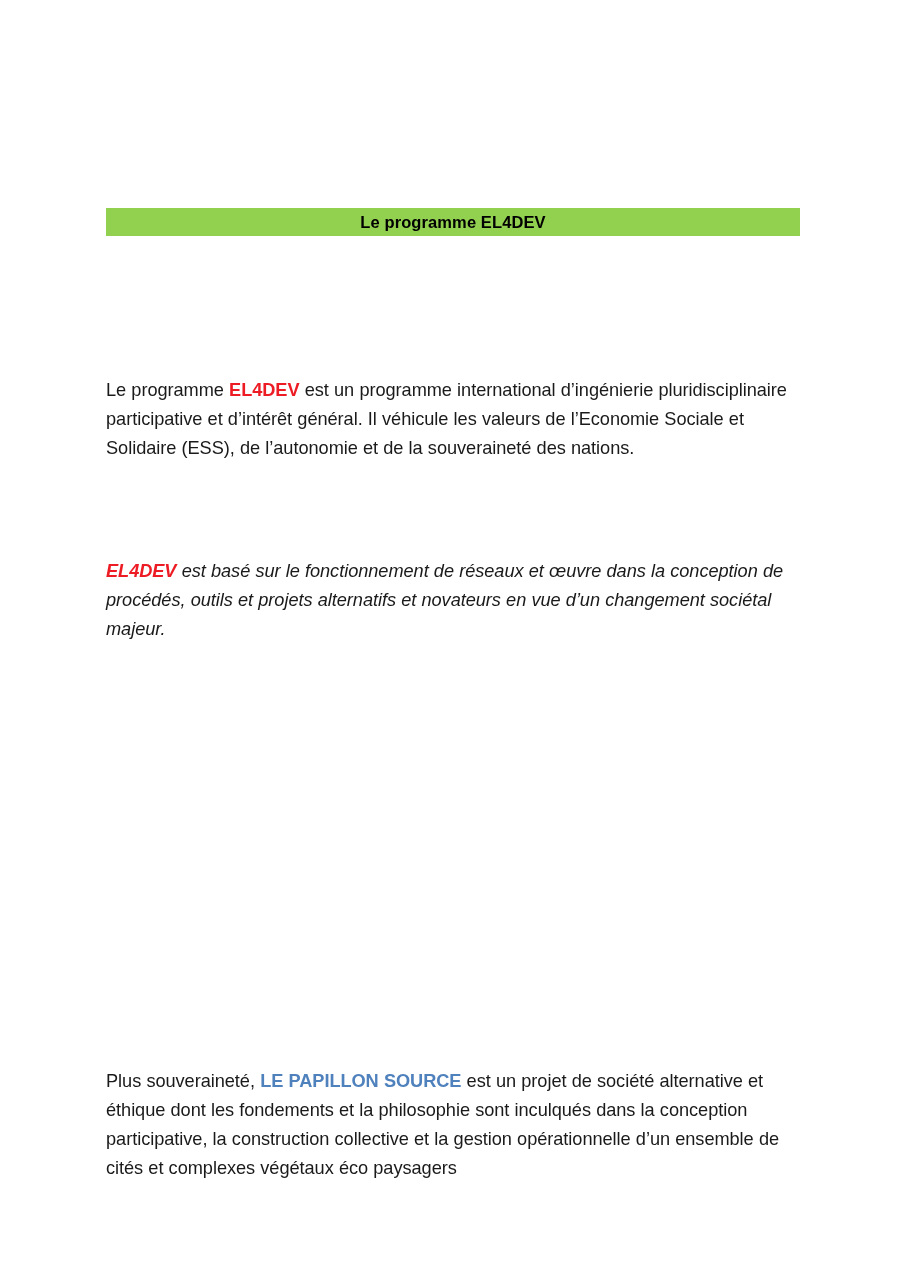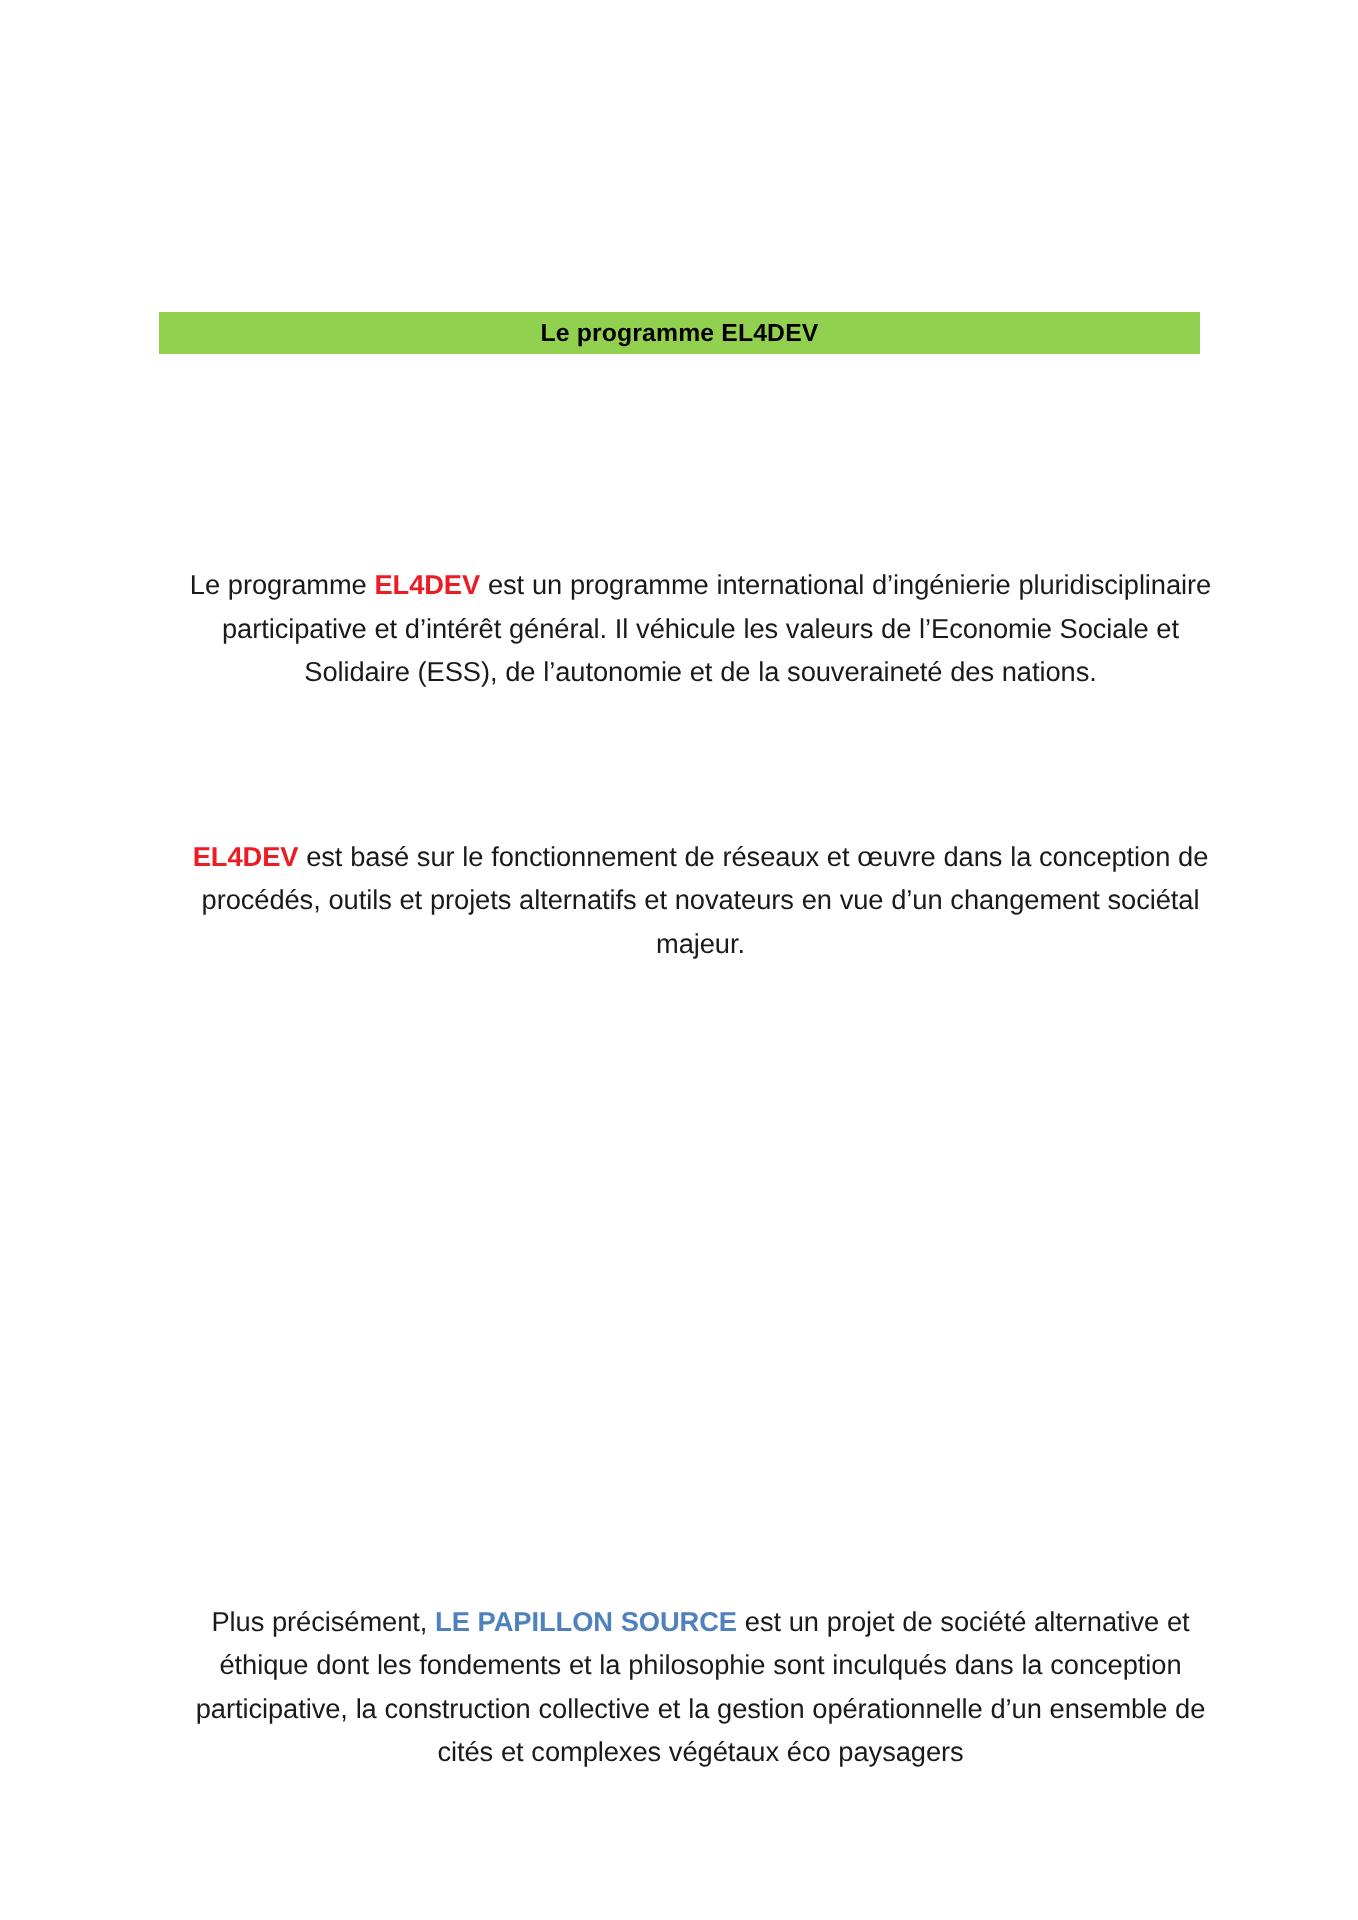--- a/index.html
+++ b/index.html
@@ -36,32 +36,32 @@
     white-space: nowrap;
     overflow: hidden;
   }
 
   .banner-1 { position: absolute; left: 106px; top: 208px; width: 694px; }
   .banner-2 { position: absolute; left: 106px; top: 745px; width: 694px; }
 
   
   .para {
     position: absolute;
-    left: 120px;
+    left: 106px;
     width: 694px;
     font-size: 18.2px;
     line-height: 29px;
     color: #1a1a1a;
-    text-align: center;
+    text-align: left;
     letter-spacing: -0.05px;
     word-spacing: 0.2px;
   }
 
   .para-1 { top: 358px; }
-  .para-2 { top: 539px; }
+  .para-2 { top: 539px; font-style: italic; }
   .para-3 { top: 894px; }
   .para-4 { top: 1049px; }
 
   
   .brand-red {
     color: #ed1c24;
     font-weight: bold;
   }
 
   .brand-blue {
@@ -82,16 +82,16 @@
     <span>Le programme </span><span class="brand-red">EL4DEV</span><span> est un programme international d’ingénierie pluridisciplinaire participative et d’intérêt général. Il véhicule les valeurs de l’Economie Sociale et Solidaire (ESS), de l’autonomie et de la souveraineté des nations.</span>
   </p>
 
   <p class="para para-2">
     <span class="brand-red">EL4DEV</span><span> est basé sur le fonctionnement de réseaux et œuvre dans la conception de procédés, outils et projets alternatifs et novateurs en vue d’un changement sociétal majeur.</span>
   </p>
 
 
 
   <p class="para para-4">
-    <span>Plus précisément, </span><span class="brand-blue">LE PAPILLON SOURCE</span><span> est un projet de société alternative et éthique dont les fondements et la philosophie sont inculqués dans la conception participative, la construction collective et la gestion opérationnelle d’un ensemble de cités et complexes végétaux éco paysagers</span>
+    <span>Plus souveraineté, </span><span class="brand-blue">LE PAPILLON SOURCE</span><span> est un projet de société alternative et éthique dont les fondements et la philosophie sont inculqués dans la conception participative, la construction collective et la gestion opérationnelle d’un ensemble de cités et complexes végétaux éco paysagers</span>
   </p>
 
 </div>
 
 </body></html>

